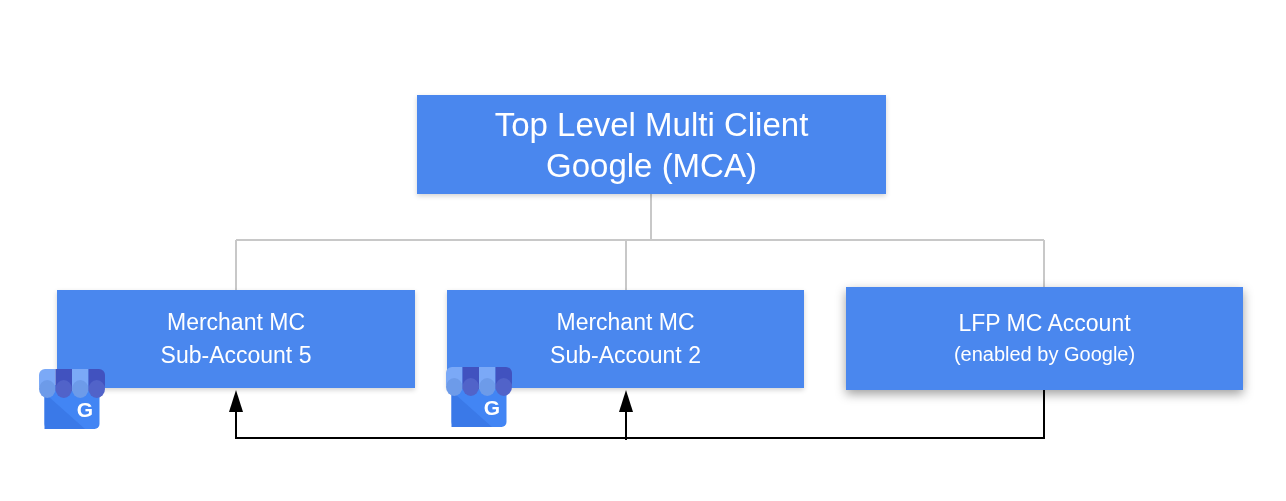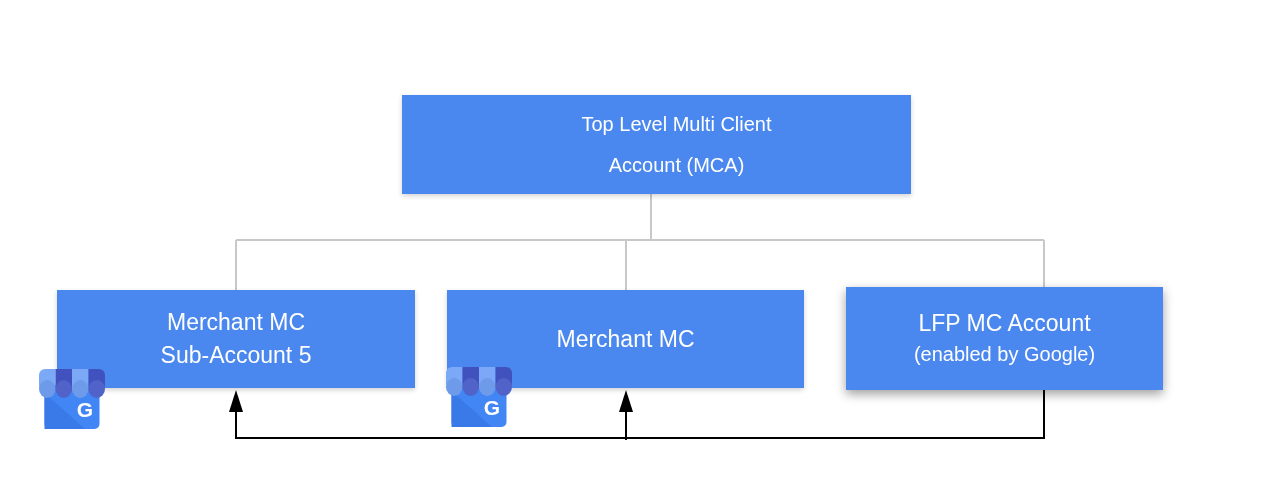--- a/index.html
+++ b/index.html
@@ -29,48 +29,47 @@
     color: #ffffff;
     display: flex;
     flex-direction: column;
     align-items: center;
     justify-content: center;
     text-align: center;
     z-index: 2;
     box-shadow: 0 2px 5px rgba(0,0,0,0.18);
   }
   .node-mca {
-    left: 402px;
+    left: 417px;
     top: 95px;
     width: 469px;
     height: 99px;
-    font-size: 20px;
+    font-size: 33px;
     line-height: 41px;
-    padding-left: 40px;
   }
   .node-sub1 {
     left: 57px;
     top: 290px;
     width: 358px;
     height: 98px;
     font-size: 23px;
     line-height: 33px;
   }
   .node-sub2 {
     left: 447px;
     top: 290px;
     width: 357px;
     height: 98px;
     font-size: 23px;
     line-height: 33px;
   }
   .node-lfp {
     left: 846px;
     top: 287px;
-    width: 317px;
+    width: 397px;
     height: 103px;
     font-size: 23px;
     line-height: 31px;
     box-shadow: 0 4px 10px rgba(0,0,0,0.38);
   }
   .node-lfp .line2 {
     font-size: 20px;
     text-align: center;
   }
   .gmb-icon {
@@ -102,30 +101,31 @@
       <path d="M626,440 V411"></path>
     </g>
     <g fill="#000000" stroke="none">
       <polygon points="236,390 229,412 243,412"></polygon>
       <polygon points="626,390 619,412 633,412"></polygon>
     </g>
   </svg>
 
   <div class="node node-mca">
     <div class="line1">Top Level Multi Client</div>
-    <div class="line2">Account (MCA)</div>
+    <div class="line2">Google (MCA)</div>
   </div>
 
   <div class="node node-sub1">
     <div class="line1">Merchant MC</div>
     <div class="line2">Sub-Account 5</div>
   </div>
 
   <div class="node node-sub2">
     <div class="line1">Merchant MC</div>
+    <div class="line2">Sub-Account 2</div>
   </div>
 
   <div class="node node-lfp">
     <div class="line1">LFP MC Account</div>
     <div class="line2">(enabled by Google)</div>
   </div>
 
   <svg class="gmb-icon gmb-icon-1" viewBox="0 0 66 64">
     <defs>
       <clipPath id="awnClip1">

